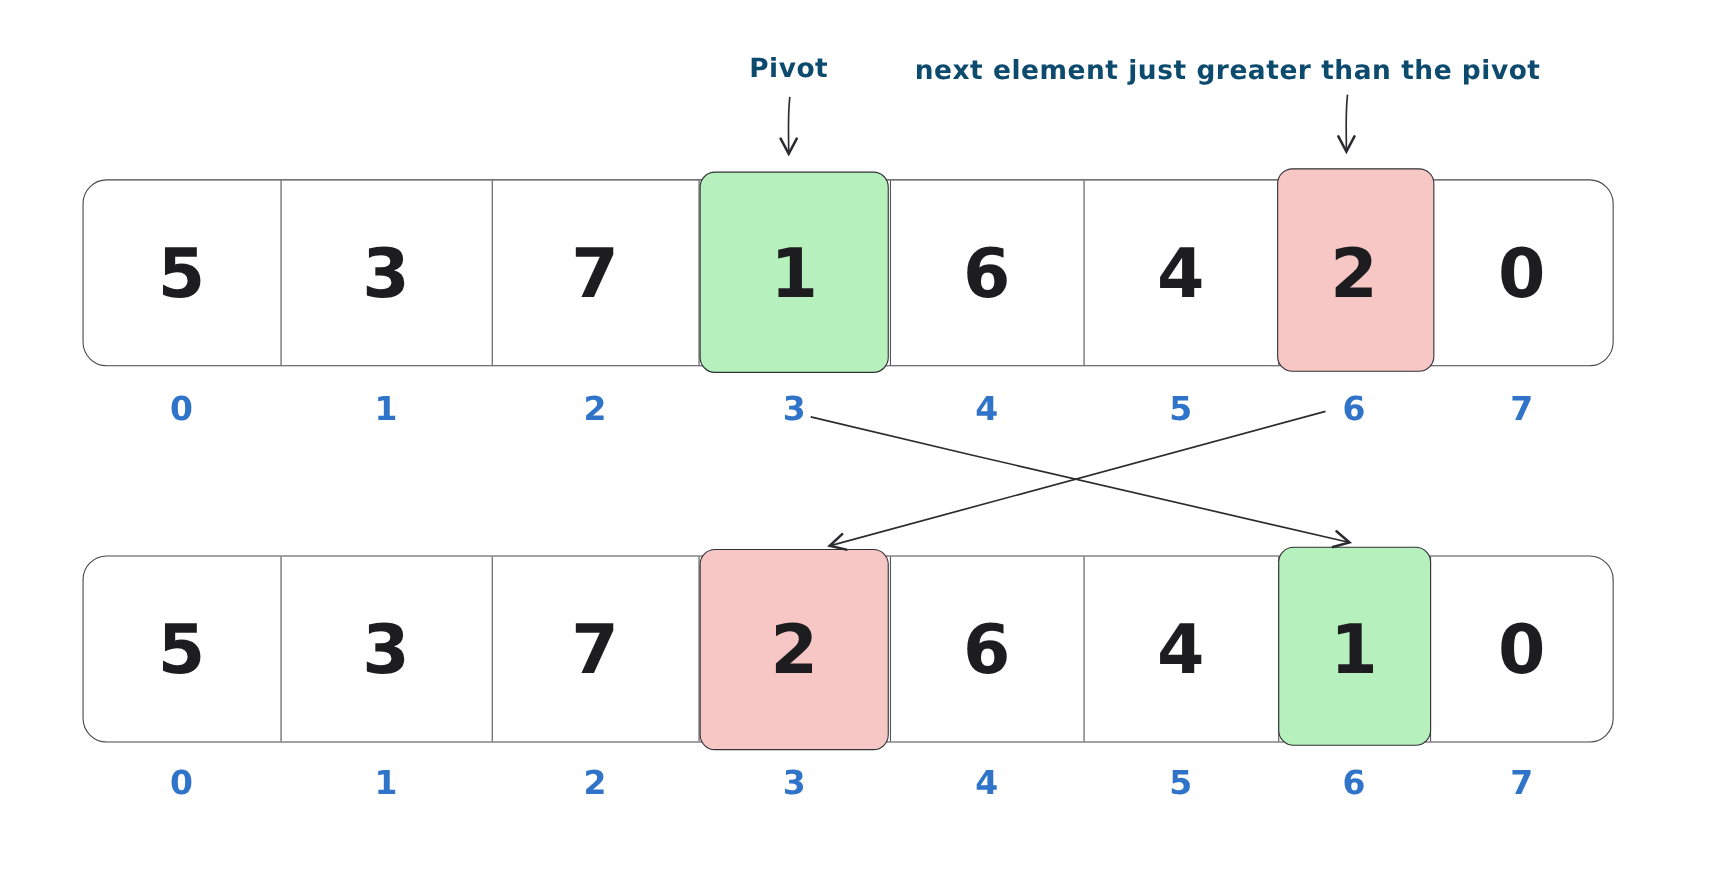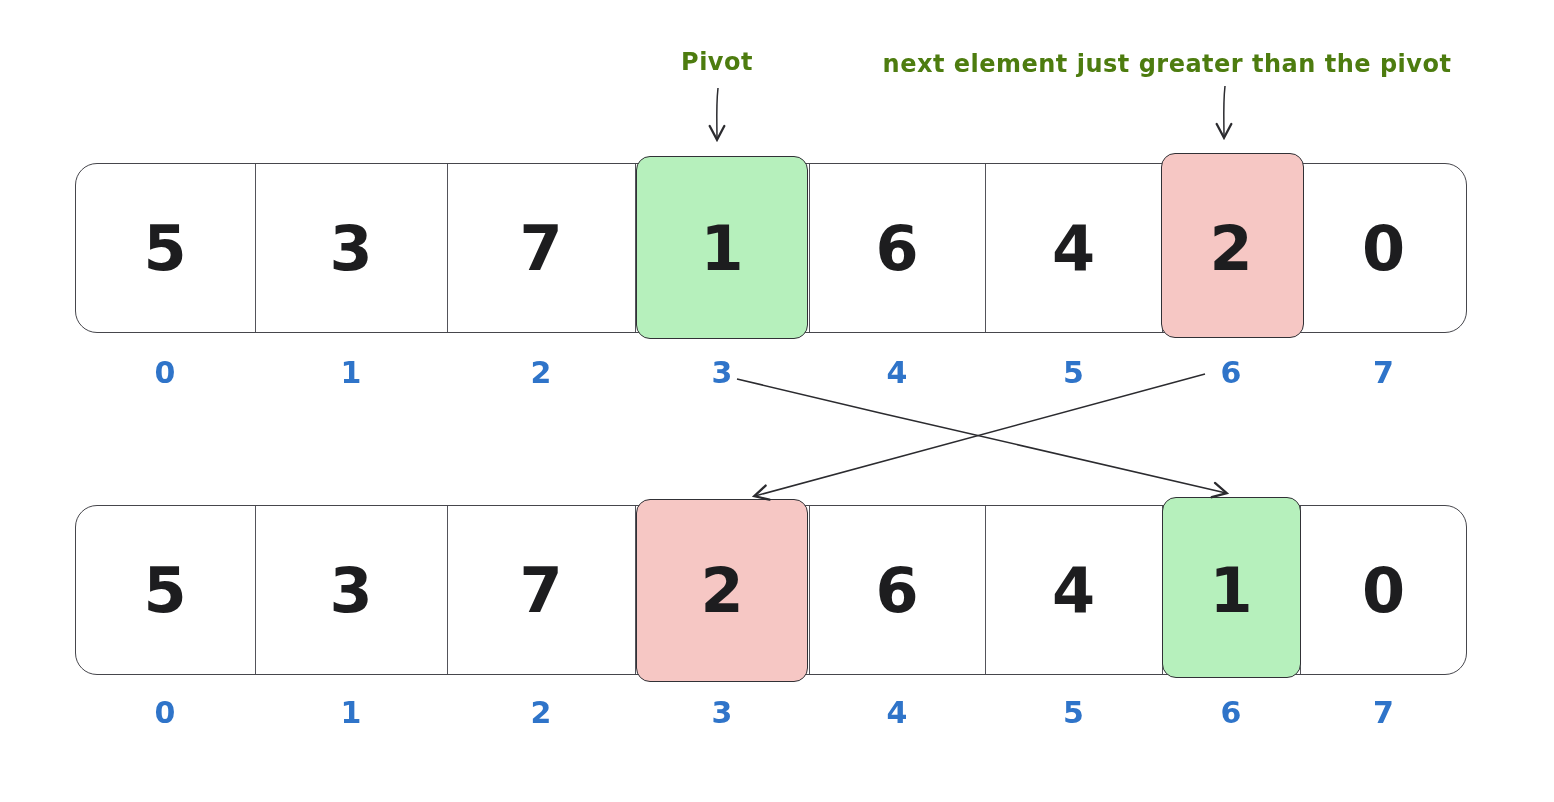--- a/index.html
+++ b/index.html
@@ -7,21 +7,21 @@
     position:relative;
     width:1554px; height:802px;
     background:#ffffff;
     font-family:"DejaVu Sans", sans-serif;
     overflow:hidden;
   }
   .lbl {
     position:absolute;
     transform:translateX(-50%);
     font-size:24px; font-weight:700;
-    color:#4d7c0f;
+    color:#0c4a6e;
     white-space:nowrap;
     letter-spacing:0.5px;
   }
   .array-box {
     position:absolute;
     width:1392px; height:170px;
     border:1.7px solid #46464c;
     border-radius:22px;
     box-sizing:border-box;
     background:transparent;
@@ -58,21 +58,21 @@
     width:1554px; height:802px;
     pointer-events:none;
   }
 </style>
 </head>
 <body>
 
 <div class="canvas">
 
   <div class="lbl" style="left:717px; top:48px;">Pivot</div>
-  <div class="lbl" style="left:1167px; top:50px;text-align:right;">next element just greater than the pivot</div>
+  <div class="lbl" style="left:1116px; top:50px;text-align:right;">next element just greater than the pivot</div>
 
   <div class="array-box" style="left:75px; top:163px;"></div>
   <div class="divider" style="left:255px;  top:164px;"></div>
   <div class="divider" style="left:447px;  top:164px;"></div>
   <div class="divider" style="left:635px;  top:164px;"></div>
   <div class="divider" style="left:809px;  top:164px;"></div>
   <div class="divider" style="left:985px;  top:164px;"></div>
   <div class="divider" style="left:1162px; top:164px;"></div>
   <div class="divider" style="left:1300px; top:164px;"></div>
 

